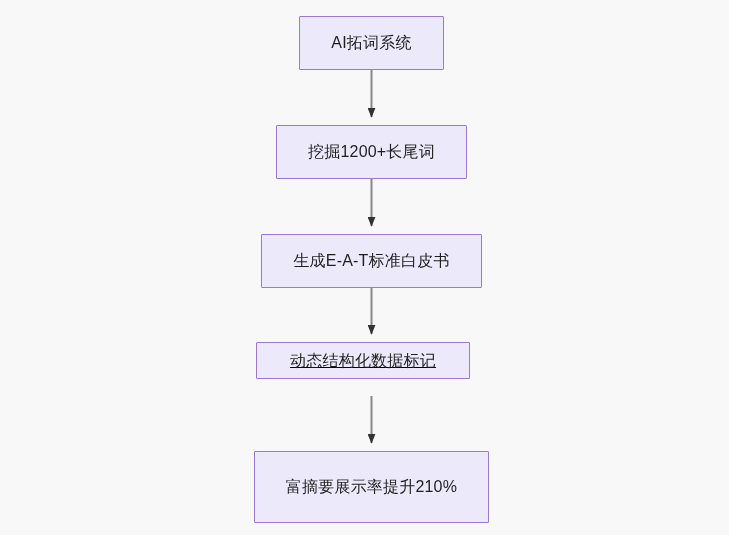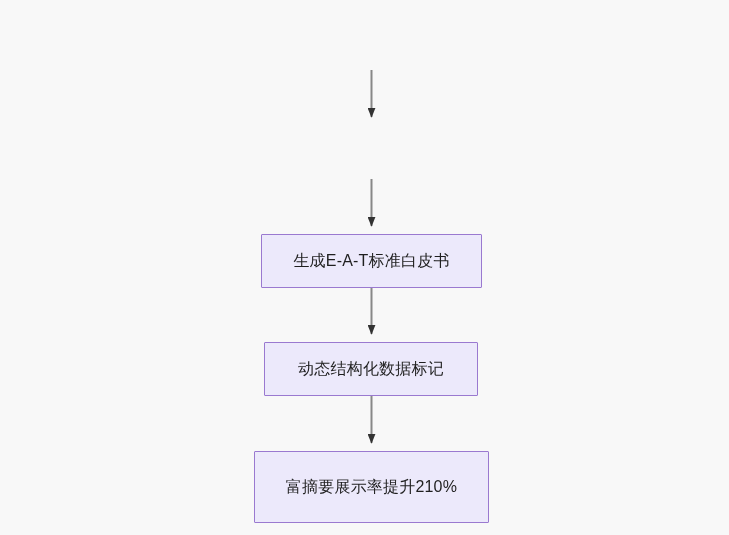--- a/index.html
+++ b/index.html
@@ -44,21 +44,21 @@
     font-size: 16px;
     line-height: 1.2;
     letter-spacing: 0.2px;
     white-space: nowrap;
     font-family: "Liberation Sans", "DejaVu Sans", sans-serif;
   }
   
   #node-0 { left: 299px; top: 16px;  width: 145px; height: 54px; }
   #node-1 { left: 276px; top: 125px; width: 191px; height: 54px; }
   #node-2 { left: 261px; top: 234px; width: 221px; height: 54px; }
-  #node-3 { left: 264px; top: 342px; width: 214px; height: 54px; }
+  #node-3 { left: 256px; top: 342px; width: 214px; height: 37px; text-decoration: underline; }
   #node-4 { left: 254px; top: 451px; width: 235px; height: 72px; }
 </style>
 </head>
 <body>
 
 <div id="flowchart-canvas">
 
   <svg class="edge-layer" viewBox="0 0 729 535" width="729" height="535" xmlns="http://www.w3.org/2000/svg">
     <defs>
       <marker id="arrowhead" markerWidth="10" markerHeight="8" refX="9.2" refY="4" orient="auto" markerUnits="userSpaceOnUse">
@@ -73,21 +73,27 @@
       <line x1="371.5" y1="179" x2="371.5" y2="226" stroke="#888888" stroke-width="2" marker-end="url(#arrowhead)"></line>
     </g>
     <g>
       <line x1="371.5" y1="288" x2="371.5" y2="334" stroke="#888888" stroke-width="2" marker-end="url(#arrowhead)"></line>
     </g>
     <g>
       <line x1="371.5" y1="396" x2="371.5" y2="443" stroke="#888888" stroke-width="2" marker-end="url(#arrowhead)"></line>
     </g>
   </svg>
 
+  <div class="node" id="node-0">
+    <span class="node-label">AI拓词系统</span>
+  </div>
 
+  <div class="node" id="node-1">
+    <span class="node-label">挖掘1200+长尾词</span>
+  </div>
 
   <div class="node" id="node-2">
     <span class="node-label">生成E-A-T标准白皮书</span>
   </div>
 
   <div class="node" id="node-3">
     <span class="node-label">动态结构化数据标记</span>
   </div>
 
   <div class="node" id="node-4">

